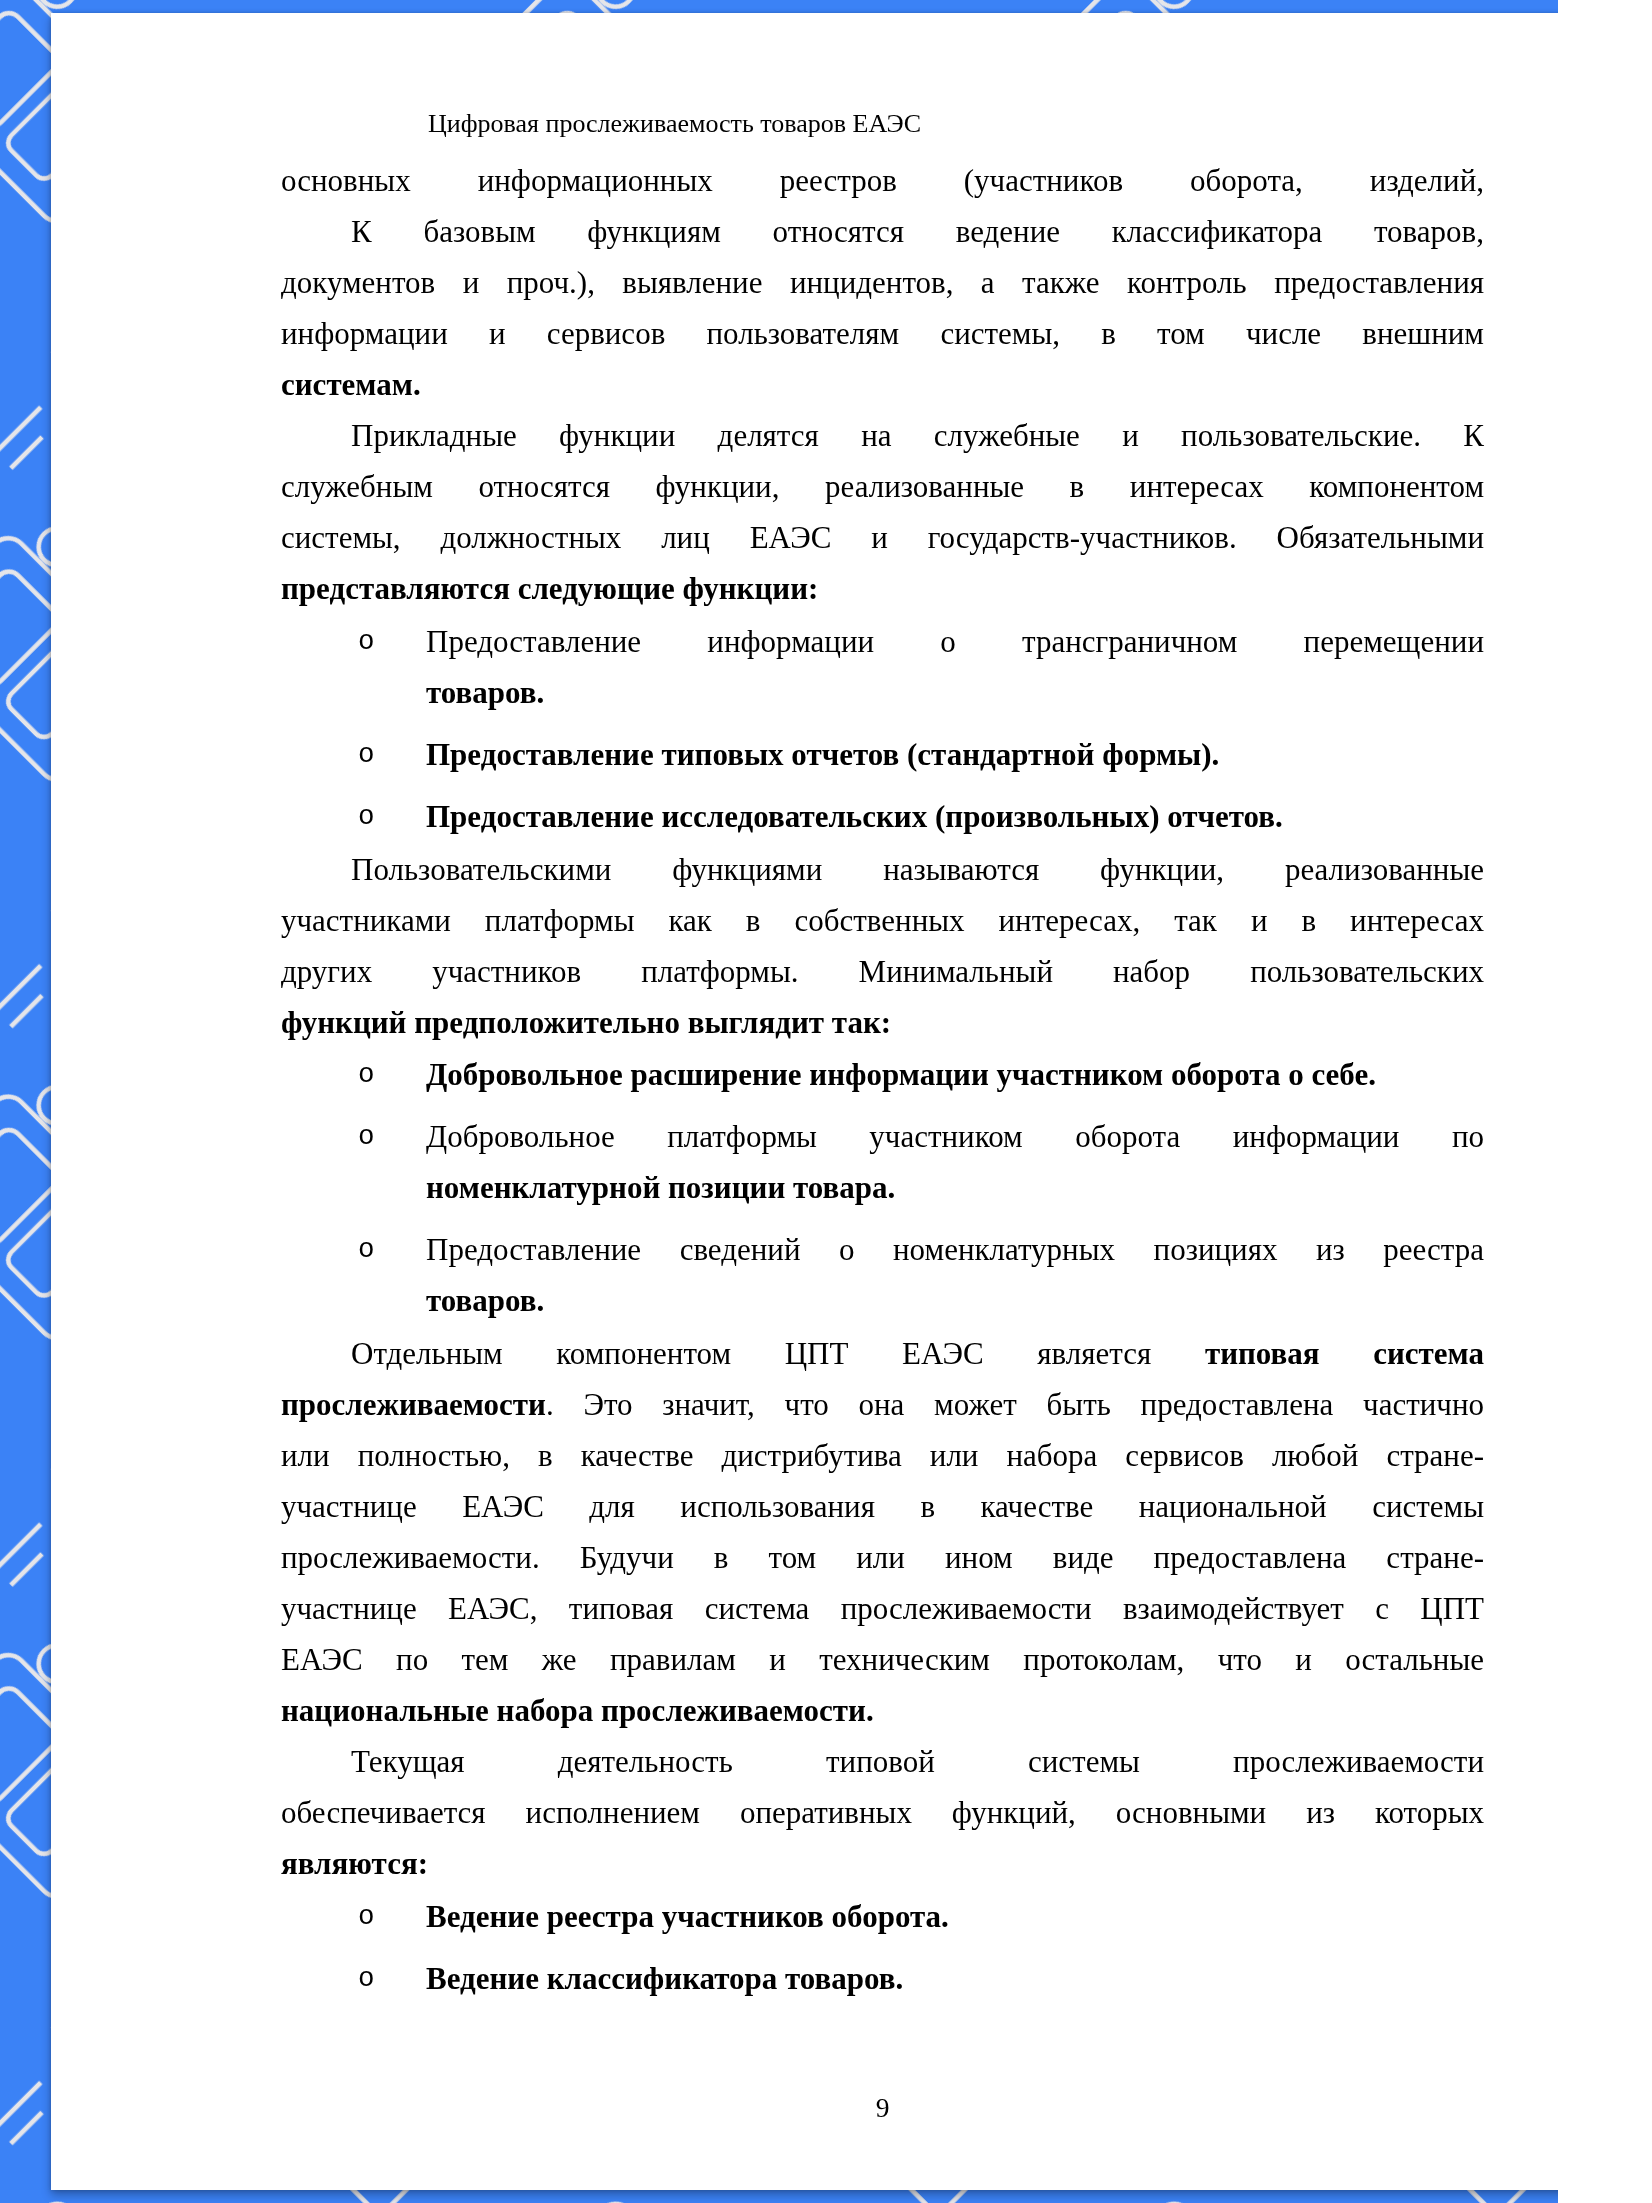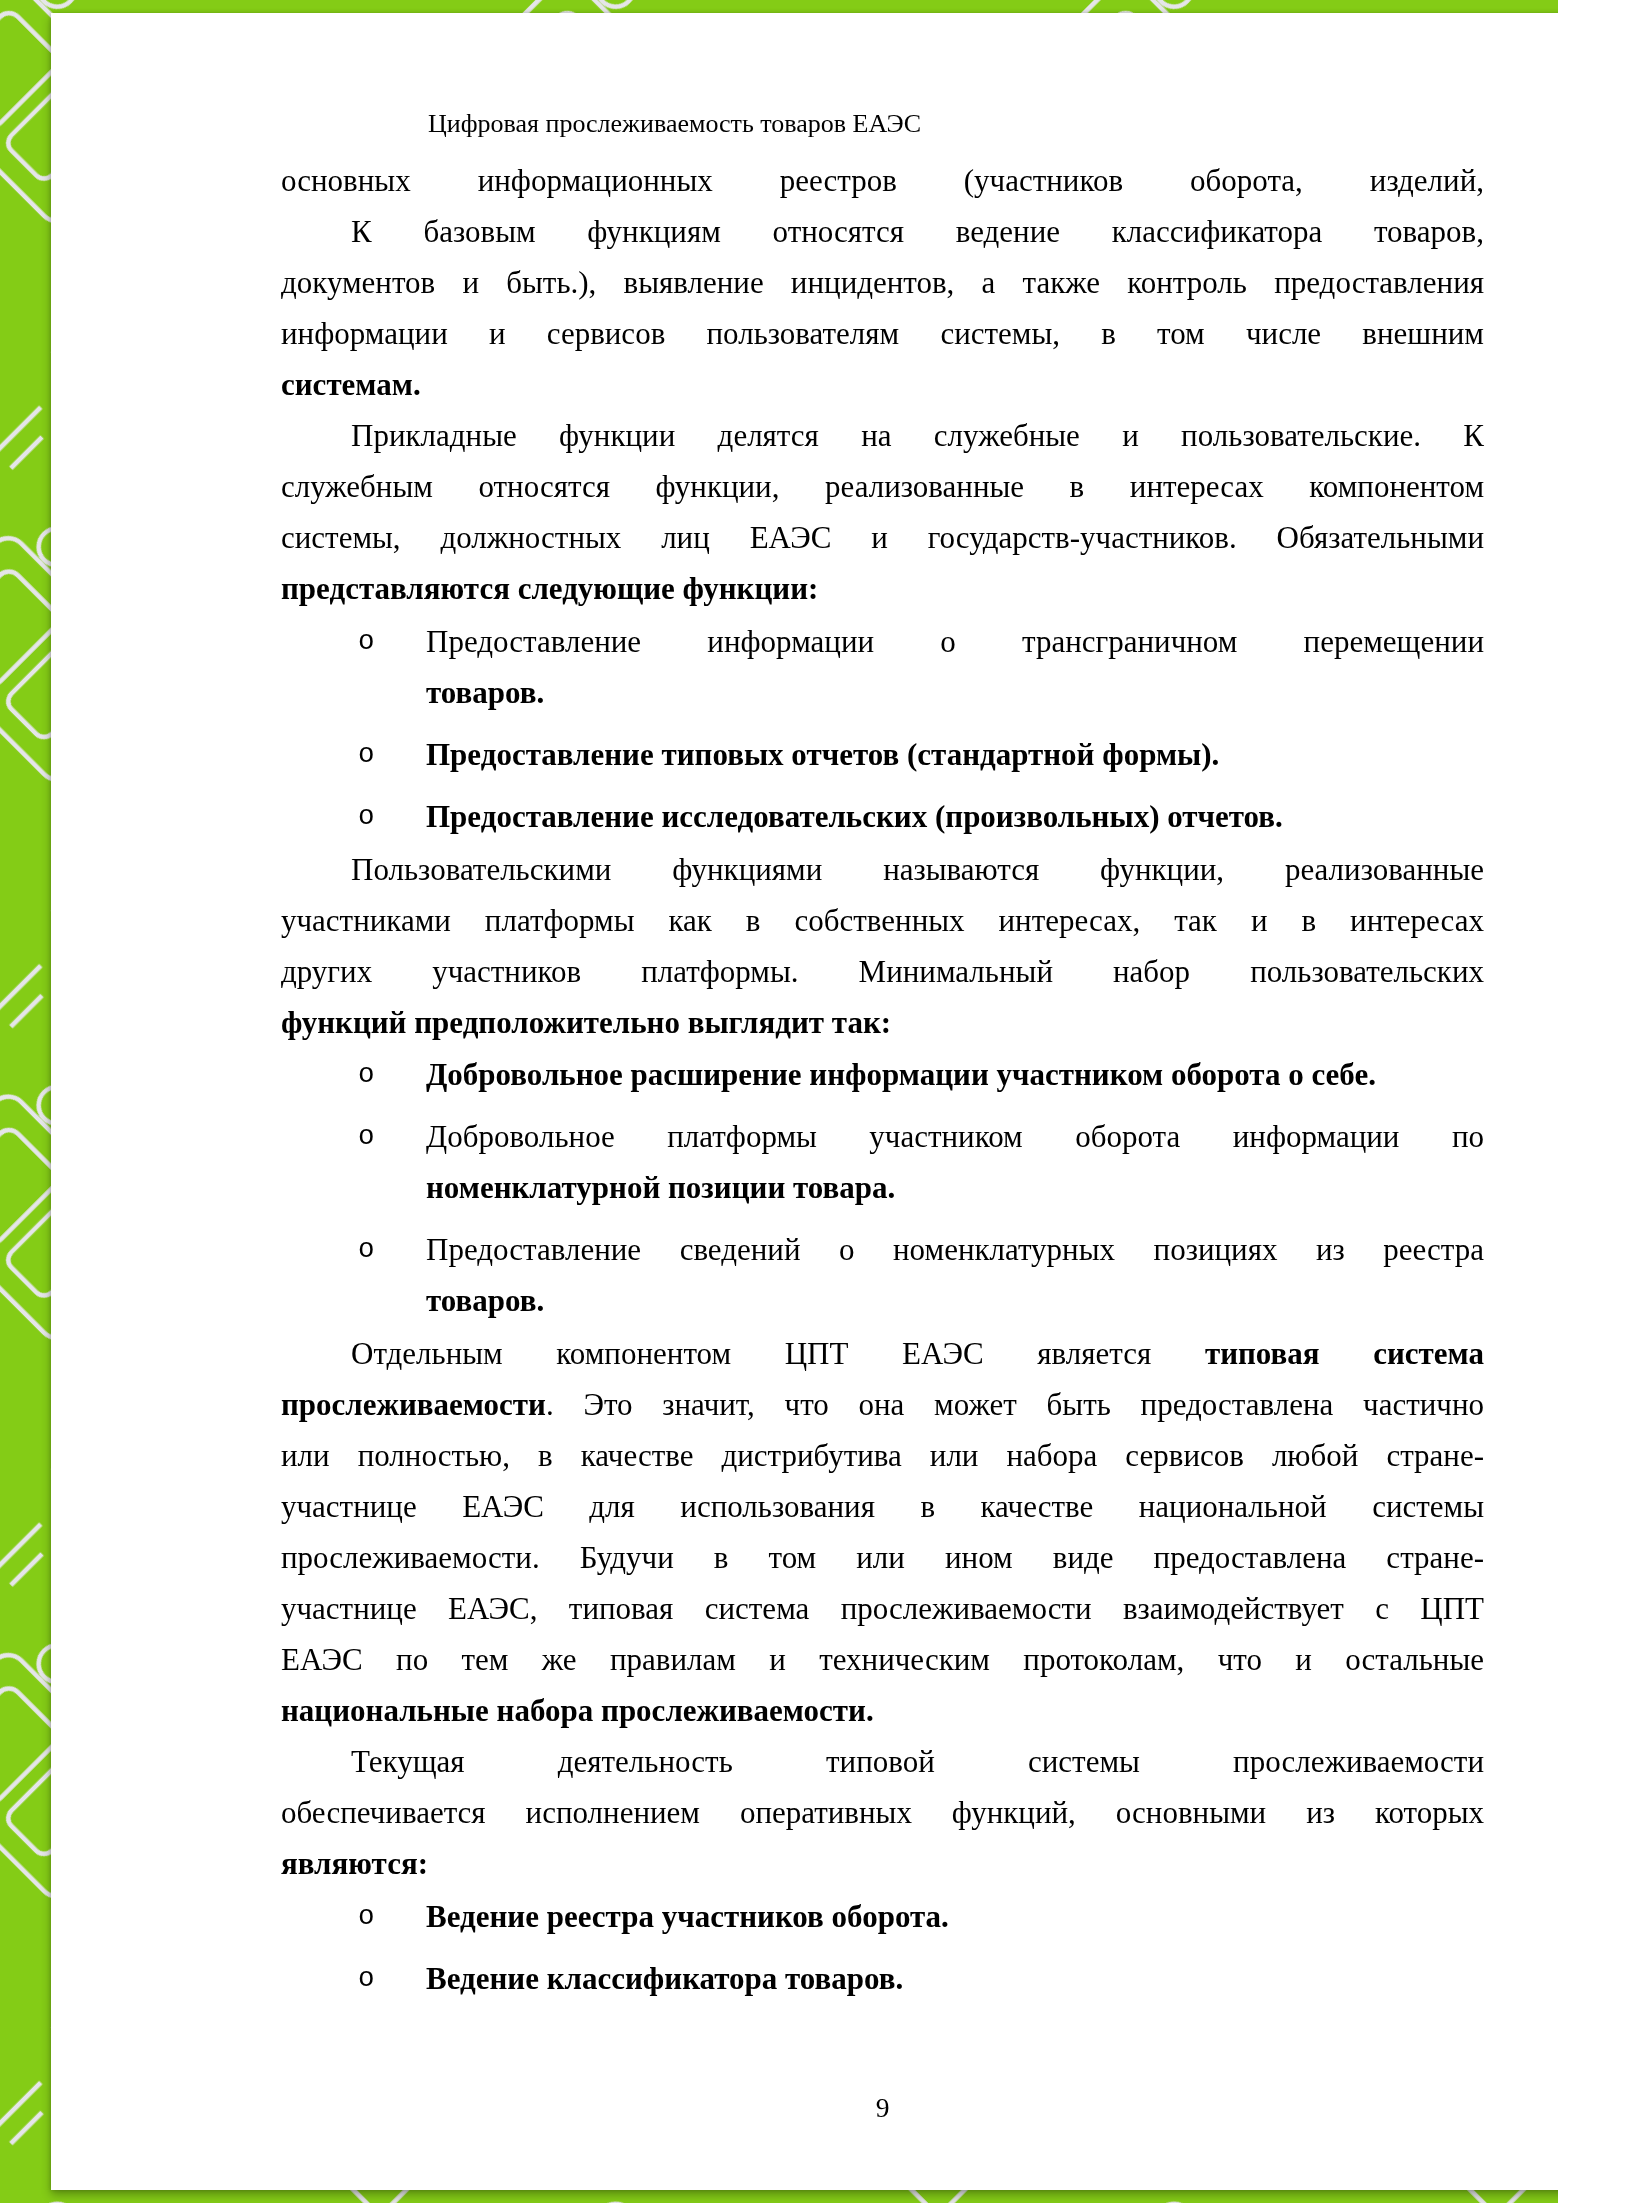--- a/index.html
+++ b/index.html
@@ -1,17 +1,17 @@
 <!DOCTYPE html>
 <html style="font-size:14.7px"><head>
 <meta charset="utf-8">
 <style>
   html,body{margin:0;padding:0;}
   body{width:1653px;height:2204px;font-family:"Liberation Serif","DejaVu Serif",serif;}
-  .canvas{position:relative;width:1558px;height:2204px;background:#84cc16;overflow:hidden;}
+  .canvas{position:relative;width:1558px;height:2204px;background:#3b82f6;overflow:hidden;}
   .bgsvg{position:absolute;left:0;top:0;width:1653px;height:2204px;}
   .page{position:absolute;left:51px;top:13px;width:1552px;height:2177px;background:#ffffff;
         box-shadow:0 4.6px 9.2px rgba(0,0,0,0.30), 0 0 3.7px rgba(0,0,0,0.18);}
   .inner{position:relative;padding:92px 119px 0 230px;}
   .hdr{margin-left:147px;font-size:26px;line-height:37px;margin-bottom:13px;color:#000;}
   .bodytext{font-size:31px;line-height:51px;color:#000;}
   .para{margin:0;}
   .line{text-align:justify;text-align-last:justify;}
   .line.end{text-align-last:left;font-weight:bold;}
   .line.indent{text-indent:70px;}
@@ -51,21 +51,21 @@
 
   <div class="page">
     <div class="inner">
       <div class="hdr">
         <span>Цифровая прослеживаемость товаров ЕАЭС</span>
       </div>
       <div class="bodytext">
           <div class="para">
             <div class="line"><span>основных информационных реестров (участников оборота, изделий,</span></div>
             <div class="line indent"><span>К базовым функциям относятся ведение классификатора товаров,</span></div>
-            <div class="line"><span>документов и быть.), выявление инцидентов, а также контроль предоставления</span></div>
+            <div class="line"><span>документов и проч.), выявление инцидентов, а также контроль предоставления</span></div>
             <div class="line"><span>информации и сервисов пользователям системы, в том числе внешним</span></div>
             <div class="line end"><span>системам.</span></div>
           </div>
           <div class="para">
             <div class="line indent"><span>Прикладные функции делятся на служебные и пользовательские. К</span></div>
             <div class="line"><span>служебным относятся функции, реализованные в интересах компонентом</span></div>
             <div class="line"><span>системы, должностных лиц ЕАЭС и государств-участников. Обязательными</span></div>
             <div class="line end"><span>представляются следующие функции:</span></div>
           </div>
           <div class="blist">

